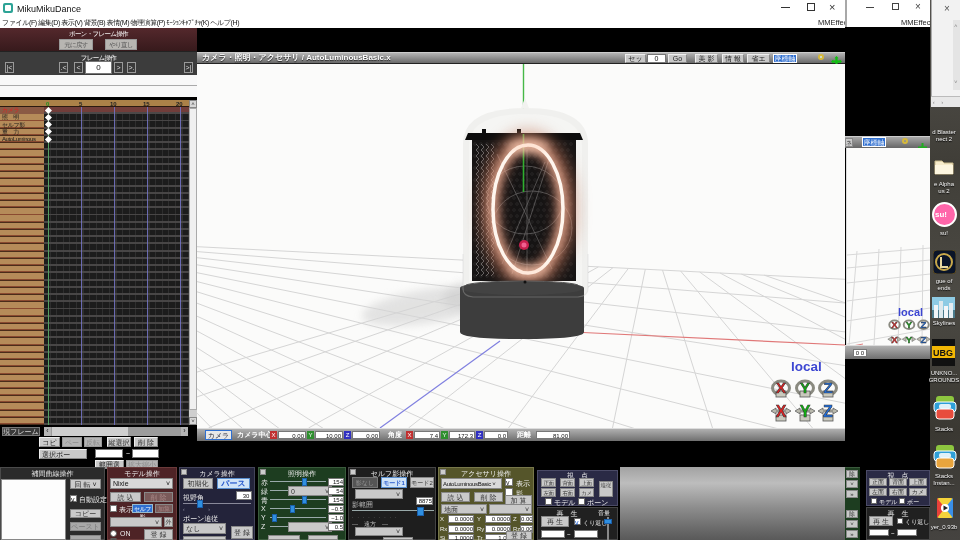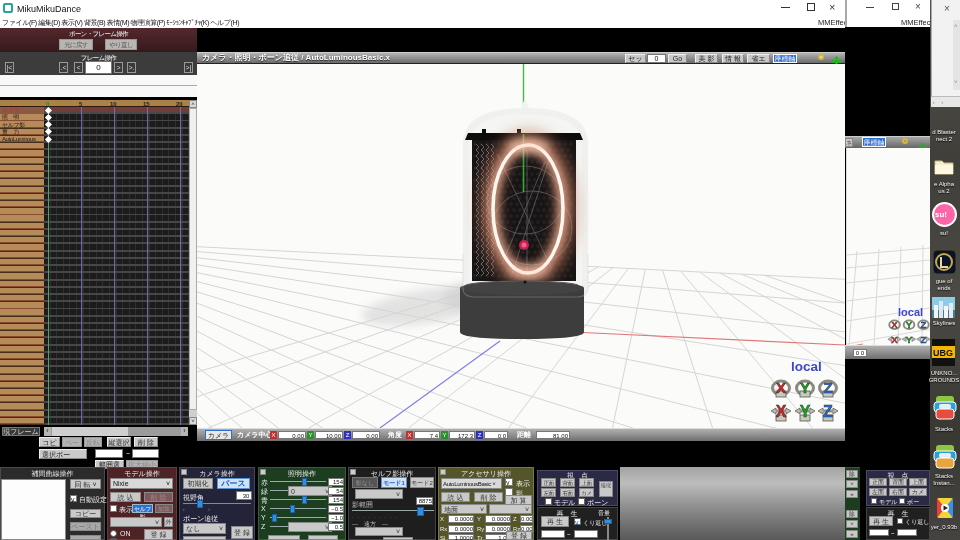--- a/index.html
+++ b/index.html
@@ -99,21 +99,21 @@
 <div class="abs btn t7" style="left:39px;top:449px;width:48px;height:10px;line-height:9px;text-align:left;padding-left:2px;">選択ボーン&nbsp;&nbsp;&nbsp;˅</div>
 <div class="abs fld" style="left:95px;top:449px;width:28px;height:9px;"></div>
 <div class="abs t7 wt" style="left:126px;top:450px;">~</div>
 <div class="abs fld" style="left:132px;top:449px;width:27px;height:9px;"></div>
 <div class="abs btn t7" style="left:95px;top:460px;width:29px;height:9px;line-height:8px;">範囲選択</div>
 <div class="abs btnd t7" style="left:126px;top:460px;width:32px;height:9px;line-height:8px;">拡大縮小</div>
 
 <div class="abs" style="left:197px;top:28px;width:648px;height:24px;background:#000;"></div>
 
 <div class="abs" style="left:197px;top:52px;width:648px;height:12px;background:linear-gradient(#b4b4b4,#6a6a6a);border-top:1px solid #ccc;border-bottom:1px solid #222;"></div>
-<div class="abs t8" style="left:202px;top:54px;color:#fff;font-weight:bold;text-shadow:0 1px 1px #222;white-space:nowrap;">カメラ・照明・ボーン追従 / AutoLuminousBasic.x</div>
+<div class="abs t8" style="left:202px;top:54px;color:#fff;font-weight:bold;text-shadow:0 1px 1px #222;white-space:nowrap;">カメラ・照明・アクセサリ / AutoLuminousBasic.x</div>
 <div class="abs btn t7" style="left:625px;top:54px;width:21px;height:9px;line-height:8px;">セット</div>
 <div class="abs fld t7" style="left:647px;top:54px;width:19px;height:9px;text-align:center;line-height:8px;">0</div>
 <div class="abs btn t7" style="left:668px;top:54px;width:19px;height:9px;line-height:8px;">Go</div>
 <div class="abs btn t7" style="left:695px;top:54px;width:23px;height:9px;line-height:8px;">美 影</div>
 <div class="abs btn t7" style="left:722px;top:54px;width:22px;height:9px;line-height:8px;">情 報</div>
 <div class="abs btn t7" style="left:747px;top:54px;width:23px;height:9px;line-height:8px;">省エネ</div>
 <div class="abs t7" style="left:773px;top:54px;width:24px;height:9px;line-height:8px;background:#2f6fd0;color:#fff;border:1px solid #fff;text-align:center;">座標軸</div>
 <div class="abs" style="left:818px;top:54px;width:6px;height:6px;border:2px solid #d6b93a;border-radius:50%;background:#cfe6f5;"></div>
 <div class="abs" style="left:831px;top:53px;width:11px;height:11px;"><svg width="11" height="11">
         <rect x="4.4" y="1.8" width="2.2" height="7.4" fill="#10c010"></rect>

